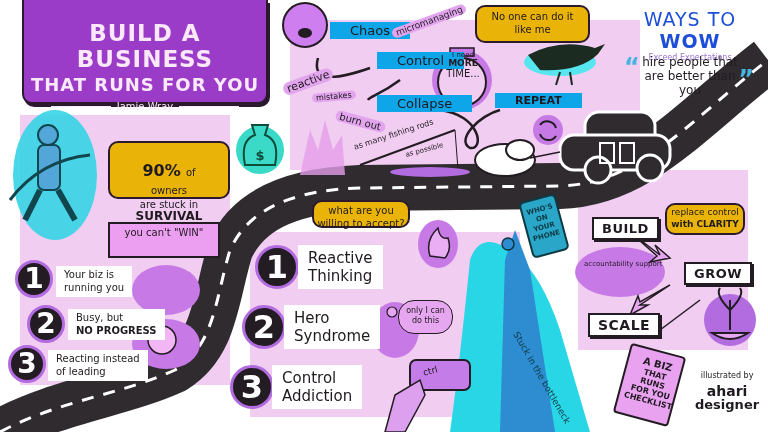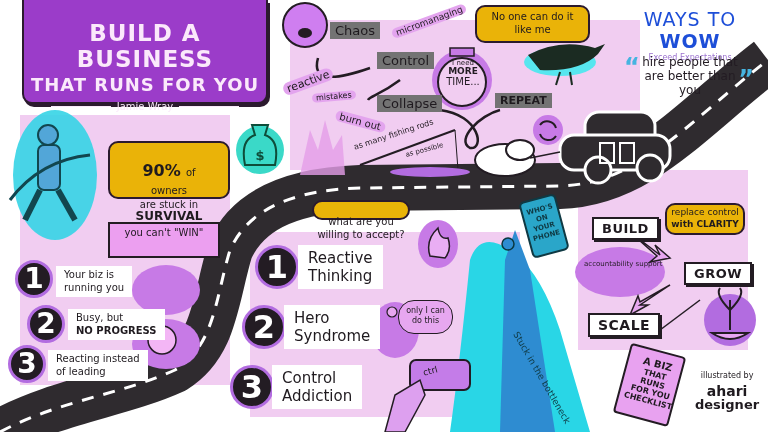--- a/index.html
+++ b/index.html
@@ -12,21 +12,21 @@
     left: 22px; top: 0; width: 246px; height: 104px;
     background: #9b3cc9; border: 2px solid #2b1a2e; border-top: none;
     border-radius: 0 0 10px 10px; box-shadow: 2px 3px 0 #2b1a2e;
     text-align: center; color: #fbe9fb;
   }
   .title-l1 { font-size: 23px; font-weight: bold; letter-spacing: 1px; margin-top: 20px; }
   .title-l2 { font-size: 18px; font-weight: bold; letter-spacing: 1px; margin-top: 2px; }
   .title-author { font-size: 10px; margin-top: 6px; display: flex; align-items: center; justify-content: center; gap: 6px; }
   .title-author .line { height: 1.5px; width: 60px; background: #fbe9fb; }
 
-  .word { position: absolute; background: #737373; padding: 1px 5px; font-size: 13px; }
+  .word { position: absolute; background: #0ea5e9; padding: 1px 20px; font-size: 13px; }
   .tag { position: absolute; background: #e3a4ee; border-radius: 8px; padding: 0 4px; font-size: 9px; transform: rotate(-20deg); }
 
   .bubble { position: absolute; background: #eab308; border: 2px solid #2b1a2e; border-radius: 10px; text-align: center; }
   .num-circle {
     position: absolute; width: 38px; height: 38px; border-radius: 50%;
     background: #231c23; border: 3px solid #b26ce0; color: #fff;
     font-weight: bold; font-size: 28px; line-height: 32px; text-align: center;
   }
   .num-circle.big { width: 44px; height: 44px; font-size: 32px; line-height: 38px; }
   .num-label { position: absolute; background: #fff; padding: 3px 8px; font-size: 10px; line-height: 1.25; }
@@ -170,21 +170,21 @@
 <div class="tag" style="left:390px;top:16px;">micromanaging</div>
 <div class="tag" style="left:282px;top:75px;font-size:11px;">reactive</div>
 <div class="tag" style="left:312px;top:92px;transform:rotate(-5deg);font-size:8px;">mistakes</div>
 <div class="tag" style="left:335px;top:116px;transform:rotate(15deg);font-size:10px;">burn out</div>
 
 <div class="abs hand" style="left:352px;top:130px;font-size:8px;transform:rotate(-18deg);">
   <div>as many fishing rods</div>
 </div>
 <div class="abs hand" style="left:405px;top:146px;font-size:7px;transform:rotate(-15deg);">as possible</div>
 
-<div class="abs hand" style="left:443px;top:60px;width:40px;text-align:center;line-height:1.05;">
+<div class="abs hand" style="left:443px;top:52px;width:40px;text-align:center;line-height:1.05;">
   <div style="font-size:7px;">I need</div>
   <div style="font-size:9px;font-weight:bold;">MORE</div>
   <div style="font-size:10px;">TIME...</div>
 </div>
 
 <div class="bubble" style="left:475px;top:5px;width:115px;height:38px;padding:3px 6px;font-size:10px;line-height:1.3;">
   <span>No one can do it like me</span>
 </div>
 
 <div class="abs hand" style="left:640px;top:56px;width:100px;text-align:center;font-size:12px;line-height:1.15;">
@@ -214,21 +214,21 @@
     <div style="font-weight:normal;">Busy, but</div>
     <div>NO PROGRESS</div>
   </div>
 
 <div class="num-circle" style="left:8px;top:345px;">3</div>
 <div class="num-label" style="left:48px;top:350px;">
     <div>Reacting instead</div>
     <div>of leading</div>
   </div>
 
-<div class="bubble" style="left:312px;top:200px;width:98px;height:20px;font-size:10px;line-height:1.3;padding-top:13px;">
+<div class="bubble" style="left:312px;top:200px;width:98px;height:28px;font-size:10px;line-height:1.3;padding-top:2px;">
   <div>what are you</div>
   <div>willing to accept?</div>
 </div>
 
 <div class="num-circle big" style="left:255px;top:245px;">1</div>
 <div class="num-label big" style="left:298px;top:245px;">
     <div>Reactive</div>
     <div>Thinking</div>
   </div>
 

